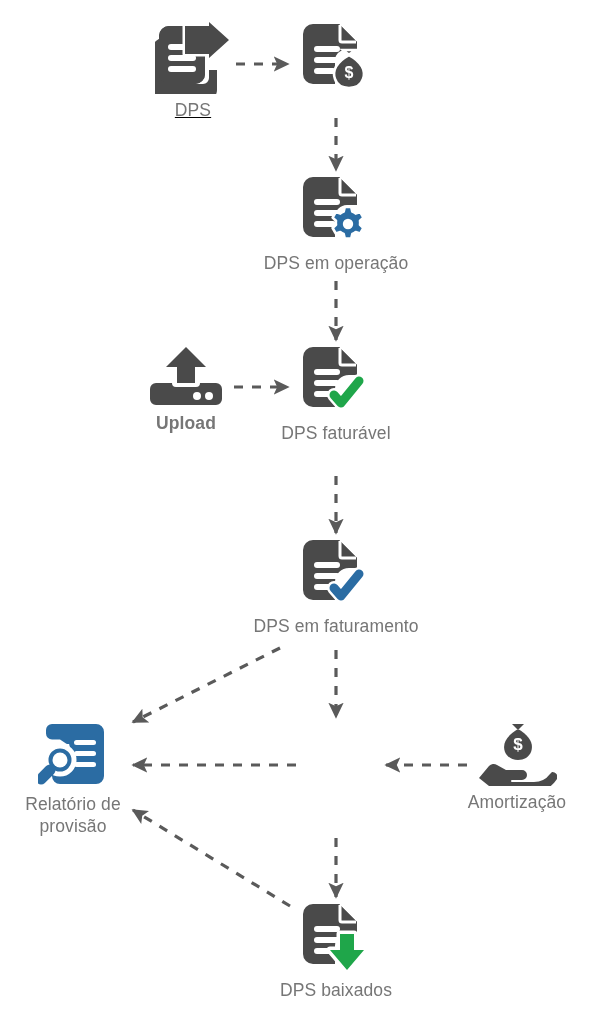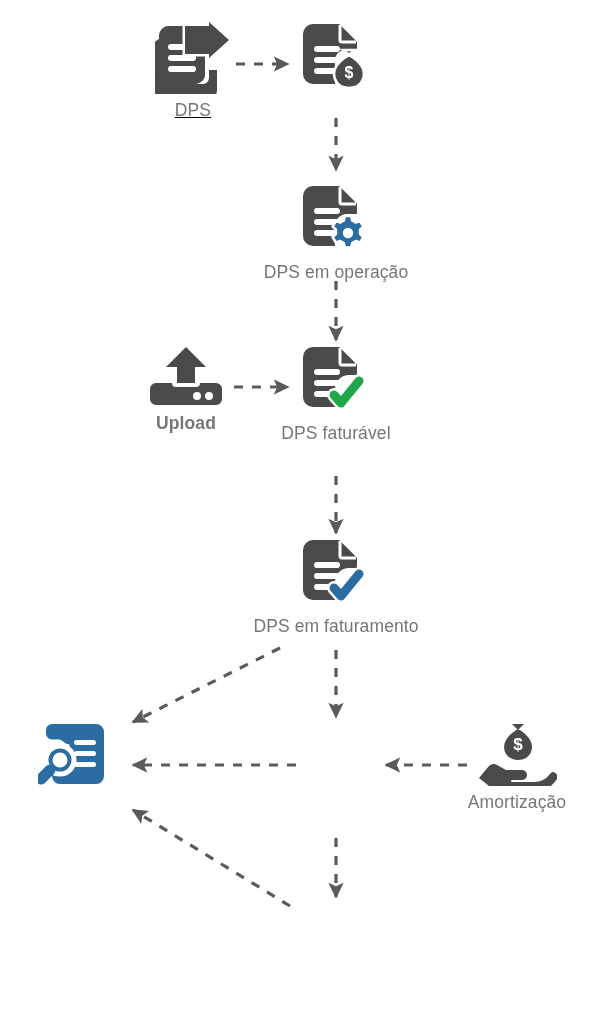--- a/index.html
+++ b/index.html
@@ -117,21 +117,21 @@
         <g transform="translate(31,28)">
           <path d="M14 4 l-5 -4 h12 l-5 4 z" fill="#4a4a4a" stroke="#ffffff" stroke-width="2.6"></path>
           <path d="M15 5 c -13 7 -17 16 -14 24 c 2 6 8 9 14 9 c 6 0 12 -3 14 -9 c 3 -8 -1 -17 -14 -24 z" fill="#4a4a4a" stroke="#ffffff" stroke-width="2.6"></path>
           <text x="15" y="28" font-family="'Liberation Sans', sans-serif" font-size="16" font-weight="bold" fill="#ffffff" text-anchor="middle">$</text>
         </g>
       </svg>
     </span>
     <span class="label"></span>
   </div>
 
-  <div class="node" style="left:336px; top:184px;">
+  <div class="node" style="left:336px; top:175px;">
     <span class="glyph">
       <svg width="66" height="72" viewBox="0 0 66 72" xmlns="http://www.w3.org/2000/svg">
         <path d="M10 2 h26 l18 18 v10 h-10 a12 12 0 0 0 -12 12 v20 h-22 a10 10 0 0 1 -10 -10 v-40 a10 10 0 0 1 10 -10 z" fill="#4a4a4a"></path>
         <path d="M36 2 l18 18 h-18 z" fill="#4a4a4a"></path>
         <path d="M37 3 v15 a2 2 0 0 0 2 2 h14" fill="none" stroke="#ffffff" stroke-width="3"></path>
         <rect x="11" y="24" width="26" height="6" rx="3" fill="#ffffff"></rect>
         <rect x="11" y="35" width="26" height="6" rx="3" fill="#ffffff"></rect>
         <rect x="11" y="46" width="22" height="6" rx="3" fill="#ffffff"></rect>
         <g transform="translate(45,50)">
           <path d="M-3.2 -18 h6.4 l1.1 4.6 a13 13 0 0 1 3.4 2 l4.5 -1.5 l3.2 5.5 l-3.4 3.2 a13 13 0 0 1 0 4 l3.4 3.2 l-3.2 5.5 l-4.5 -1.5 a13 13 0 0 1 -3.4 2 l-1.1 4.6 h-6.4 l-1.1 -4.6 a13 13 0 0 1 -3.4 -2 l-4.5 1.5 l-3.2 -5.5 l3.4 -3.2 a13 13 0 0 1 0 -4 l-3.4 -3.2 l3.2 -5.5 l4.5 1.5 a13 13 0 0 1 3.4 -2 z" fill="#2b6ca3" stroke="#ffffff" stroke-width="2.6" stroke-linejoin="round"></path>
@@ -192,31 +192,48 @@
         <path d="M22 2 h36 a8 8 0 0 1 8 8 v44 a8 8 0 0 1 -8 8 h-36 a8 8 0 0 1 -8 -8 v-6 h6 a12 12 0 0 0 12 -12 v-10 a10 10 0 0 0 -10 -10 h-8 v-6 a8 8 0 0 1 8 -8 z" fill="#2b6ca3"></path>
         <path d="M14 2 h14 a6 6 0 0 1 6 6 v10 a4 4 0 0 1 -6 3.4 l-6 -4 h-8 a6 6 0 0 1 -6 -6 v-3.4 a6 6 0 0 1 6 -6 z" fill="#2b6ca3"></path>
         <rect x="36" y="18" width="22" height="5" rx="2.5" fill="#ffffff"></rect>
         <rect x="36" y="29" width="22" height="5" rx="2.5" fill="#ffffff"></rect>
         <rect x="36" y="40" width="22" height="5" rx="2.5" fill="#ffffff"></rect>
         <circle cx="22" cy="38" r="14" fill="#2b6ca3" stroke="#ffffff" stroke-width="5"></circle>
         <circle cx="22" cy="38" r="7.5" fill="#ffffff"></circle>
         <path d="M12 48 l-9 9" stroke="#2b6ca3" stroke-width="11" stroke-linecap="round"></path>
       </svg>
     </span>
+    <span class="label">Relatório de
+provisão</span>
   </div>
 
 
   <div class="node" style="left:517px; top:722px;">
     <span class="glyph">
       <svg width="80" height="64" viewBox="0 0 80 64" xmlns="http://www.w3.org/2000/svg">
         <g transform="translate(26,0)">
           <path d="M14 7 l-5 -5 h12 l-5 5 z" fill="#4a4a4a"></path>
           <path d="M15 7 c -12 7 -16 15 -13 23 c 2 5 7 8 13 8 c 6 0 11 -3 13 -8 c 3 -8 -1 -16 -13 -23 z" fill="#4a4a4a"></path>
           <text x="15" y="28" font-family="'Liberation Sans', sans-serif" font-size="17" font-weight="bold" fill="#ffffff" text-anchor="middle">$</text>
         </g>
         <path d="M2 56 l10 -12 a6 6 0 0 1 8 -1 l9 5 h16 a5 5 0 0 1 0 10 h-10 a1 1 0 0 0 0 2 h22 a20 20 0 0 0 16 -8 l2 -2 a5 5 0 0 1 5 7 c -6 9 -16 15 -28 15 h-30 z" fill="#4a4a4a"></path>
       </svg>
     </span>
     <span class="label">Amortização</span>
   </div>
 
+  <div class="node" style="left:336px; top:902px;">
+    <span class="glyph">
+      <svg width="66" height="72" viewBox="0 0 66 72" xmlns="http://www.w3.org/2000/svg">
+        <path d="M10 2 h26 l18 18 v10 h-8 a14 14 0 0 0 -14 14 v18 h-22 a10 10 0 0 1 -10 -10 v-40 a10 10 0 0 1 10 -10 z" fill="#4a4a4a"></path>
+        <path d="M36 2 l18 18 h-18 z" fill="#4a4a4a"></path>
+        <path d="M37 3 v15 a2 2 0 0 0 2 2 h14" fill="none" stroke="#ffffff" stroke-width="3"></path>
+        <rect x="11" y="24" width="26" height="6" rx="3" fill="#ffffff"></rect>
+        <rect x="11" y="35" width="26" height="6" rx="3" fill="#ffffff"></rect>
+        <rect x="11" y="46" width="22" height="6" rx="3" fill="#ffffff"></rect>
+        <path d="M37 32 h14 v16 h10 l-17 20 l-17 -20 h10 z" fill="#ffffff" stroke="#ffffff" stroke-width="7" stroke-linejoin="round"></path>
+        <path d="M37 32 h14 v16 h10 l-17 20 l-17 -20 h10 z" fill="#1fa64a"></path>
+      </svg>
+    </span>
+    <span class="label">DPS baixados</span>
+  </div>
 
 </div>
 
 </body></html>

